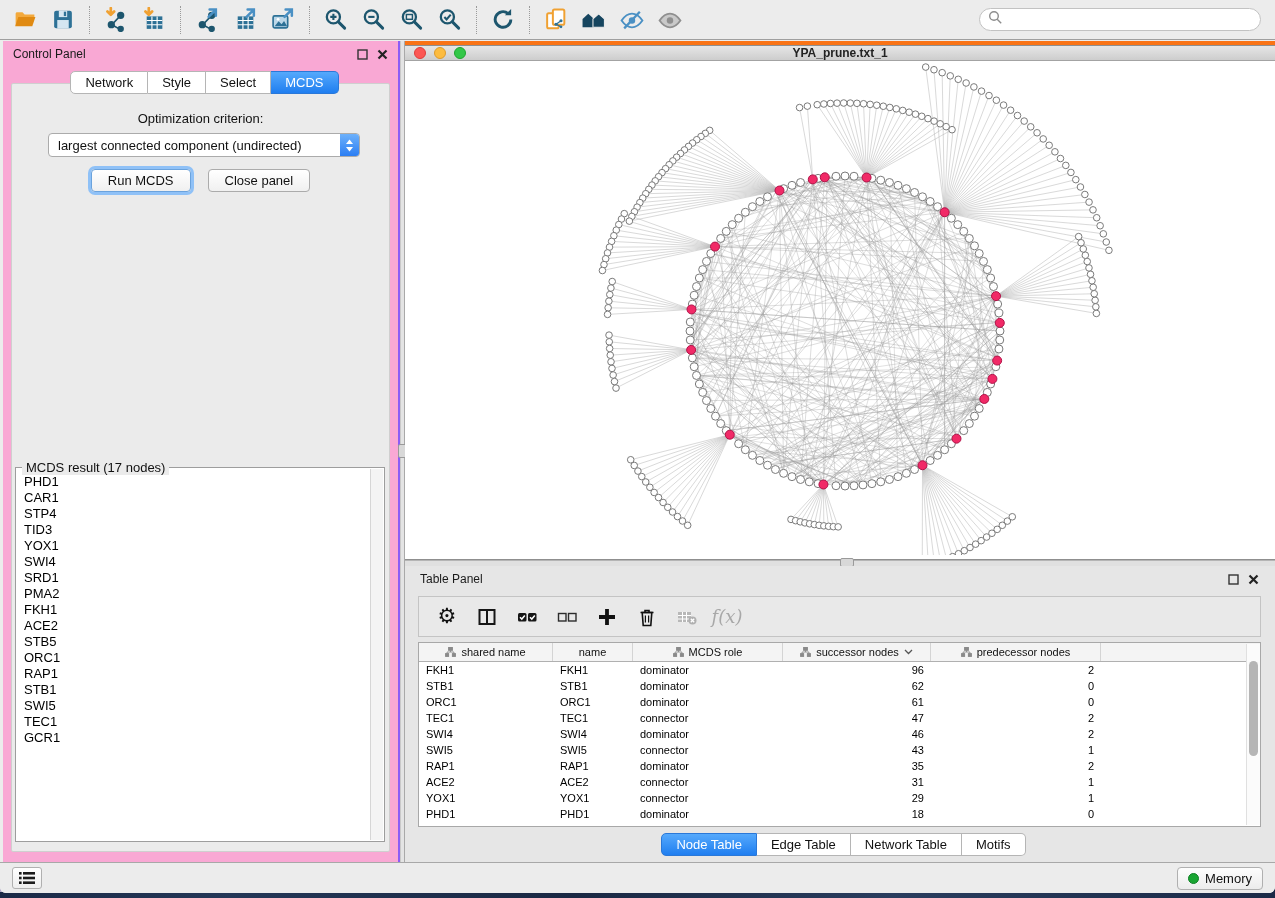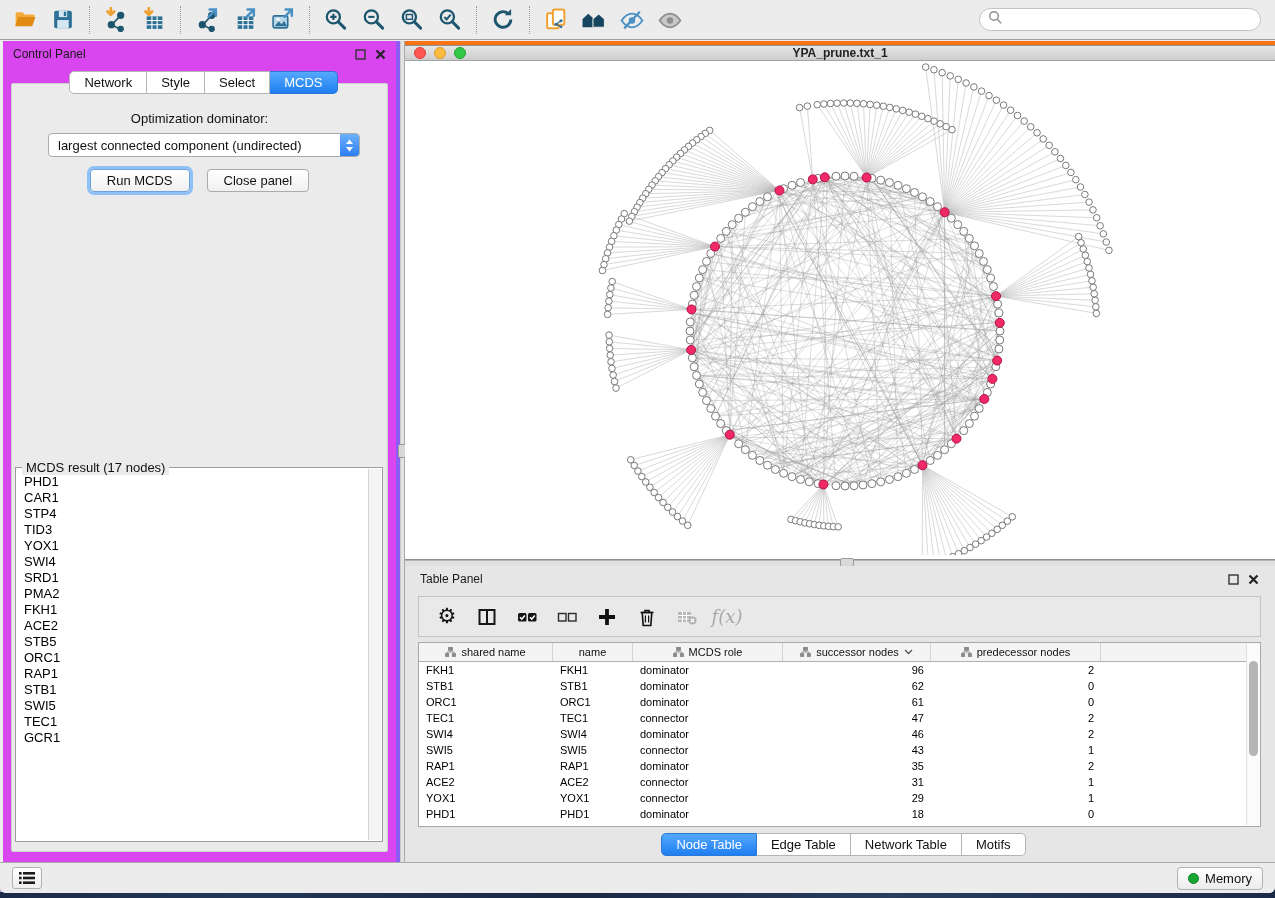--- a/index.html
+++ b/index.html
@@ -22,22 +22,22 @@
     align-items:center; justify-content:center; cursor:pointer; }
   .tb svg { display:block; }
   .tb-sep { width:1px; height:28px; border-left:1px dotted #9a9a9a; margin:0 7px; }
   .tb-spacer { flex:1; }
   .searchbox { width:282px; height:23px; border:1px solid #c2c2c2; border-radius:12px;
     background:#fff; display:flex; align-items:center; padding:0 8px; margin-right:14px; }
   .searchbox input { border:none; outline:none; flex:1; font-size:12px; background:transparent; }
 
   
   .main { position:absolute; left:0; top:41px; right:0; bottom:31px; display:flex; }
-  .control-panel { position:relative; margin-left:3px; width:397px; background:#d946ef;
-    border-right:4px solid #8b5cf6; }
+  .control-panel { position:relative; margin-left:3px; width:397px; background:#f9a8d4;
+    border-right:2px solid #8b5cf6; }
   .vsplit { width:5px; background:#e4e4e4; border-left:1px solid #c9c9c9; border-right:1px solid #a9a9a9;
     position:relative; cursor:col-resize; }
   .vsplit .grip { position:absolute; top:403px; left:-3px; width:10px; height:14px; background:#d8d8d8;
     border:1px solid #9a9a9a; border-radius:2px; }
   .rightcol { flex:1; background:#f97316; display:flex; flex-direction:column; position:relative; }
 
   
   .panel-titlebar { height:26px; display:flex; align-items:center; padding:0 10px; }
   .panel-title { font-size:12px; color:#1a1a1a; }
   .pt-icons { margin-left:auto; display:flex; align-items:center; gap:9px; }
@@ -298,21 +298,21 @@
       </div>
       <div class="cp-content"></div>
       <div class="cp-tabs">
           <div class="seg" id="cpTabs">
             <button class="seg-btn">Network</button>
             <button class="seg-btn">Style</button>
             <button class="seg-btn">Select</button>
             <button class="seg-btn active">MCDS</button>
           </div>
         </div>
-      <div class="opt-label">Optimization dominator:</div>
+      <div class="opt-label">Optimization criterion:</div>
       <div class="dropdown">
         <span class="dd-text">largest connected component (undirected)</span>
         <span class="dd-spin">
           <svg width="9" height="6" viewBox="0 0 9 6">
               <path d="M4.5 0.5L8 5H1z" fill="#fff"></path>
             </svg>
           <svg width="9" height="6" viewBox="0 0 9 6">
               <path d="M4.5 5.5L1 1h7z" fill="#fff"></path>
             </svg>
         </span>

